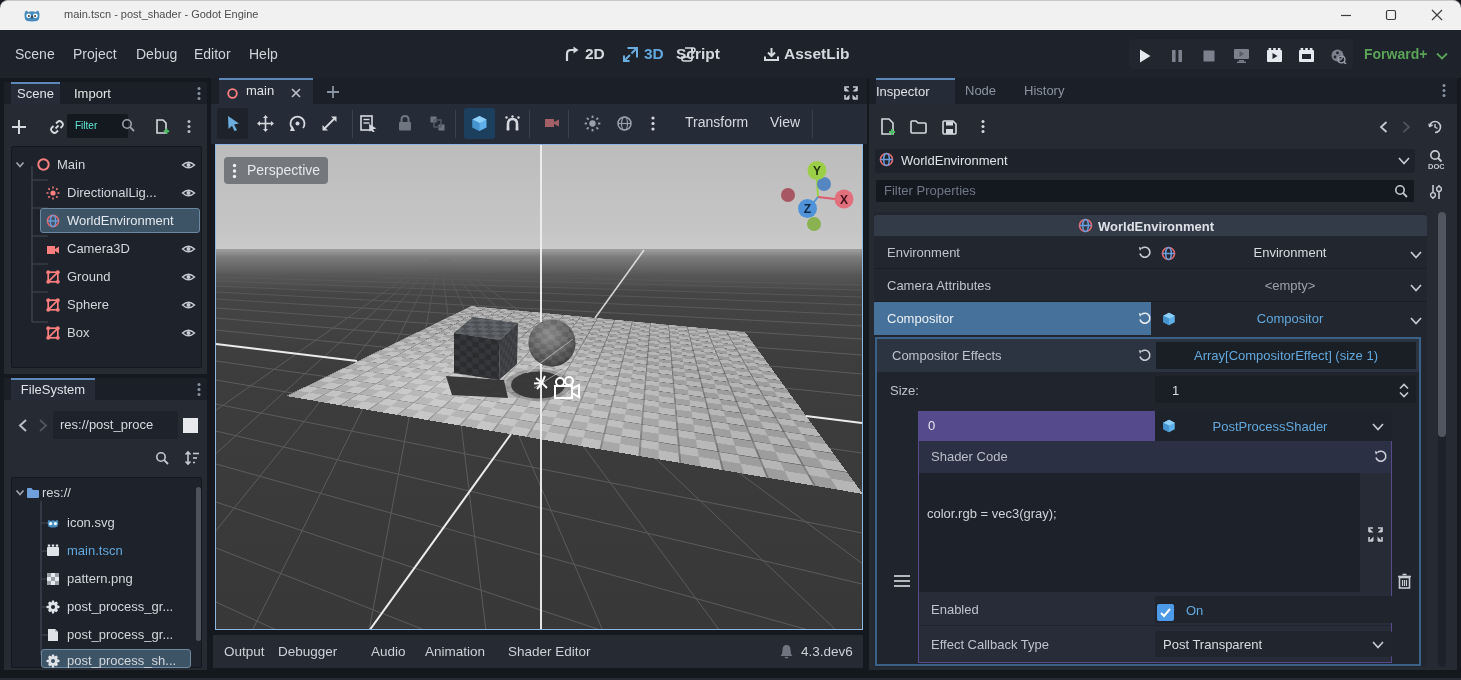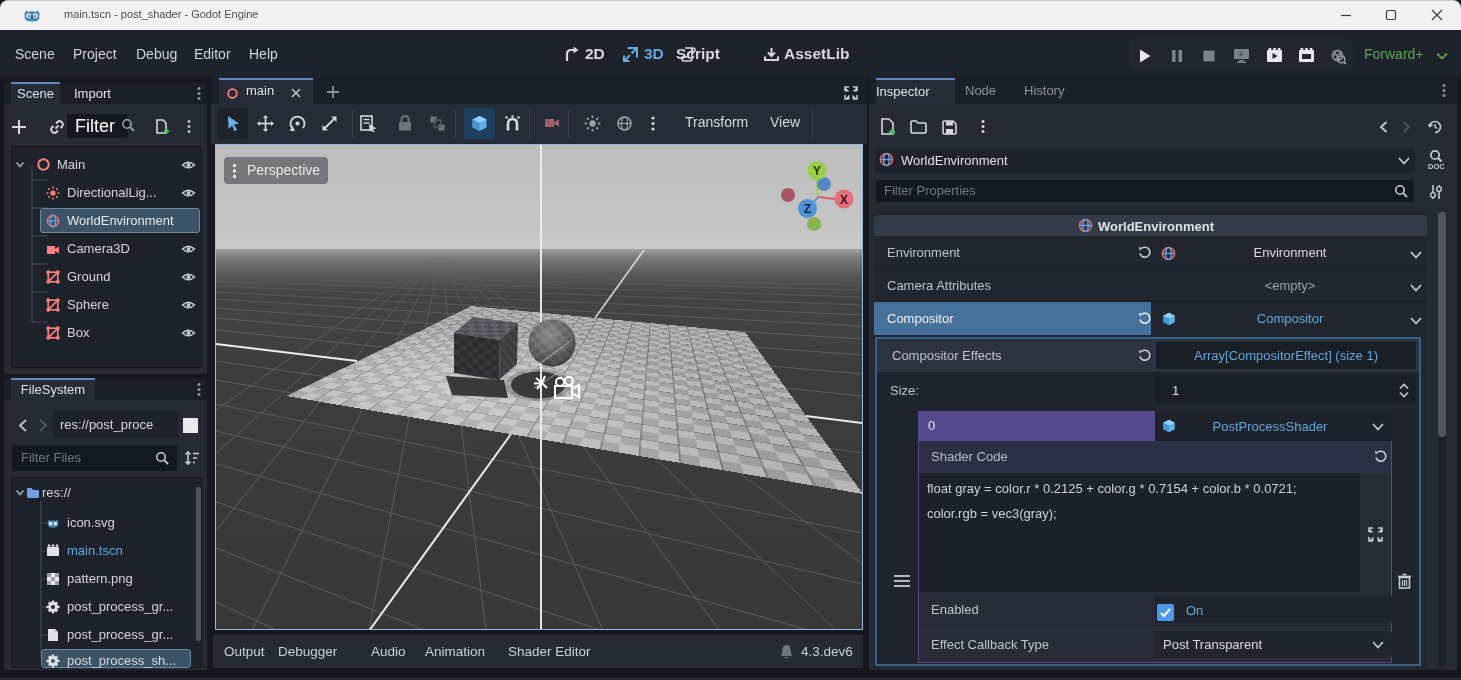--- a/index.html
+++ b/index.html
@@ -4,21 +4,21 @@
 html,body{width:1461px;height:680px;overflow:hidden;background:#16191f;font-family:"Liberation Sans",sans-serif}
 .abs{position:absolute}
 #stage{position:relative;width:1461px;height:680px;background:#15181e}
 
 #titlebar{left:0;top:0;width:1461px;height:30px;background:#f1f1f1;border-radius:8px 8px 0 0;border-top:1px solid #c9c9c9}
 #titletext{left:64px;top:8px;font-size:11px;color:#4d4d4d}
 
 #menubar{left:0;top:30px;width:1461px;height:48px;background:#1d222b}
 .menuitem{top:46px;font-size:14px;color:#cfd3da}
 .ctrtxt{top:45px;font-size:15.5px;font-weight:bold;color:#d5d9df}
-#fwdplus{top:46px;font-size:14px;font-weight:normal;color:#5ba357}
+#fwdplus{top:46px;font-size:14px;font-weight:bold;color:#5ba357}
 #playbox{left:1129px;top:39px;width:224px;height:30px;background:#22262f;border-radius:4px}
 
 .panel{background:#252a33}
 .tabbar{background:#1b2028}
 .tab-active{background:#262c37;border-top:2px solid #5e87ba;color:#dee2e7}
 .tab-label{font-size:13px}
 .inputbox{background:#14181f;border-radius:3px;border:1px solid #262b33}
 .tree{background:#1d222b;border:1px solid #14171d;border-radius:2px}
 .trow{position:absolute;left:0;width:100%;height:28px;line-height:28px;font-size:13px;color:#d2d6dc;white-space:nowrap}
 .sel{background:#3d5366;border:1px solid #6d89a2;border-radius:3px}
@@ -147,21 +147,21 @@
   <svg class="abs" style="left:11px;top:119px" width="16" height="16">
       <path d="M8 1 V15 M1 8 H15" stroke="#d5d9df" stroke-width="2"></path>
     </svg>
   <svg class="abs" style="left:49px;top:119px" width="16" height="16" viewBox="0 0 16 16">
       <g stroke="#d5d9df" stroke-width="1.8" fill="none">
         <path d="M6.5 9.5 L9.5 6.5"></path>
         <path d="M7 4.5 L8.5 3 Q10.5 1 12.5 3 L13 3.5 Q15 5.5 13 7.5 L11.5 9"></path>
         <path d="M9 11.5 L7.5 13 Q5.5 15 3.5 13 L3 12.5 Q1 10.5 3 8.5 L4.5 7"></path>
       </g>
     </svg>
-  <div class="abs inputbox" style="left:66px;top:113px;width:63px;height:26px;font-size:18px;color:#ffffff;line-height:24px;padding-left:8px">Filter</div>
+  <div class="abs inputbox" style="left:66px;top:113px;width:63px;height:26px;font-size:10px;color:#5eead4;line-height:24px;padding-left:8px">Filter</div>
   <svg class="abs" style="left:121px;top:118px" width="15" height="15">
       <circle cx="6" cy="6" r="4.2" fill="none" stroke="#9aa2ad" stroke-width="1.6"></circle>
       <line x1="9.2" y1="9.2" x2="13" y2="13" stroke="#9aa2ad" stroke-width="1.8"></line>
     </svg>
   <svg class="abs" style="left:154px;top:118px" width="17" height="17">
       <path d="M3 2 H9 L12 5 V15 H3Z" fill="none" stroke="#d5d9df" stroke-width="1.6"></path>
       <path d="M12.5 10.5 V16 M9.8 13.2 H15.2" stroke="#4fbd62" stroke-width="2"></path>
     </svg>
   <svg class="abs" style="left:186px;top:119px" width="6" height="16">
       <circle cx="3" cy="2.5" r="1.5" fill="#b9bec6"></circle>
@@ -273,21 +273,20 @@
       <circle cx="3" cy="12.5" r="1.5" fill="#8a93a2"></circle>
     </svg>
   <svg class="abs" style="left:17px;top:418px" width="12" height="15">
       <path d="M9 2 L3 7.5 L9 13" fill="none" stroke="#b9bec6" stroke-width="2"></path>
     </svg>
   <svg class="abs" style="left:37px;top:418px" width="12" height="15">
       <path d="M3 2 L9 7.5 L3 13" fill="none" stroke="#4e545e" stroke-width="2"></path>
     </svg>
   <div class="abs" style="left:53px;top:411px;width:125px;height:28px;background:#1d222b;border-radius:3px;font-size:13px;color:#d5d9df;line-height:28px;padding-left:7px;overflow:hidden">res://post_proce</div>
   <div class="abs" style="left:183px;top:418px;width:15px;height:15px;background:#e7e9ec"></div>
-  <div class="abs inputbox" style="left:11px;top:444px;width:167px;height:28px;font-size:13px;color:#6f7887;line-height:26px;padding-left:9px">Filter Files</div>
   <svg class="abs" style="left:155px;top:451px" width="15" height="15">
       <circle cx="6" cy="6" r="4.2" fill="none" stroke="#c3c9d1" stroke-width="1.6"></circle>
       <line x1="9.2" y1="9.2" x2="13" y2="13" stroke="#c3c9d1" stroke-width="1.8"></line>
     </svg>
   <svg class="abs" style="left:184px;top:450px" width="16" height="16">
       <path d="M4 2 V14 M1.5 11.5 L4 14 L6.5 11.5 M1.5 4.5 L4 2 L6.5 4.5" fill="none" stroke="#c3c9d1" stroke-width="1.6"></path>
       <line x1="9" y1="3.5" x2="15" y2="3.5" stroke="#c3c9d1" stroke-width="1.6"></line>
       <line x1="9" y1="8" x2="13" y2="8" stroke="#c3c9d1" stroke-width="1.6"></line>
       <line x1="9" y1="12.5" x2="11" y2="12.5" stroke="#c3c9d1" stroke-width="1.6"></line>
     </svg>
@@ -773,21 +772,20 @@
     </svg>
 
   <div class="abs" style="left:919px;top:441px;width:472px;height:32px;background:#2c3044"></div>
   <div class="abs" style="left:931px;top:449px;font-size:13px;color:#b9bfc8">Shader Code</div>
   <svg class="abs" style="left:1374px;top:450px" width="14" height="13">
       <path d="M3.5 2.5 A5 5 0 1 1 2 7.5" fill="none" stroke="#c8cdd4" stroke-width="1.6"></path>
       <path d="M0.8 1 L3.7 2 L2 5Z" fill="#c8cdd4"></path>
     </svg>
   <div class="abs" style="left:919px;top:473px;width:441px;height:119px;background:#1c212a"></div>
   <div class="abs" style="left:1360px;top:473px;width:31px;height:119px;background:#262b35"></div>
-  <div class="abs" style="left:927px;top:481px;font-size:13px;color:#ced3da;width:436px;white-space:nowrap">float gray = color.r * 0.2125 + color.g * 0.7154 + color.b * 0.0721;</div>
   <div class="abs" style="left:927px;top:506px;font-size:13px;color:#ced3da">color.rgb = vec3(gray);</div>
   <svg class="abs" style="left:1368px;top:527px" width="15" height="15">
       <g stroke="#c6cbd2" stroke-width="1.6" fill="none">
         <path d="M1 5 V1 H5 M10 1 H14 V5 M14 10 V14 H10 M5 14 H1 V10"></path>
       </g>
       <g fill="#c6cbd2">
         <path d="M1 1 L5.5 5.5 L1 5.5Z M14 1 L9.5 5.5 L14 5.5Z M1 14 L5.5 9.5 L5.5 14Z M14 14 L9.5 9.5 L9.5 14Z"></path>
       </g>
     </svg>
 

